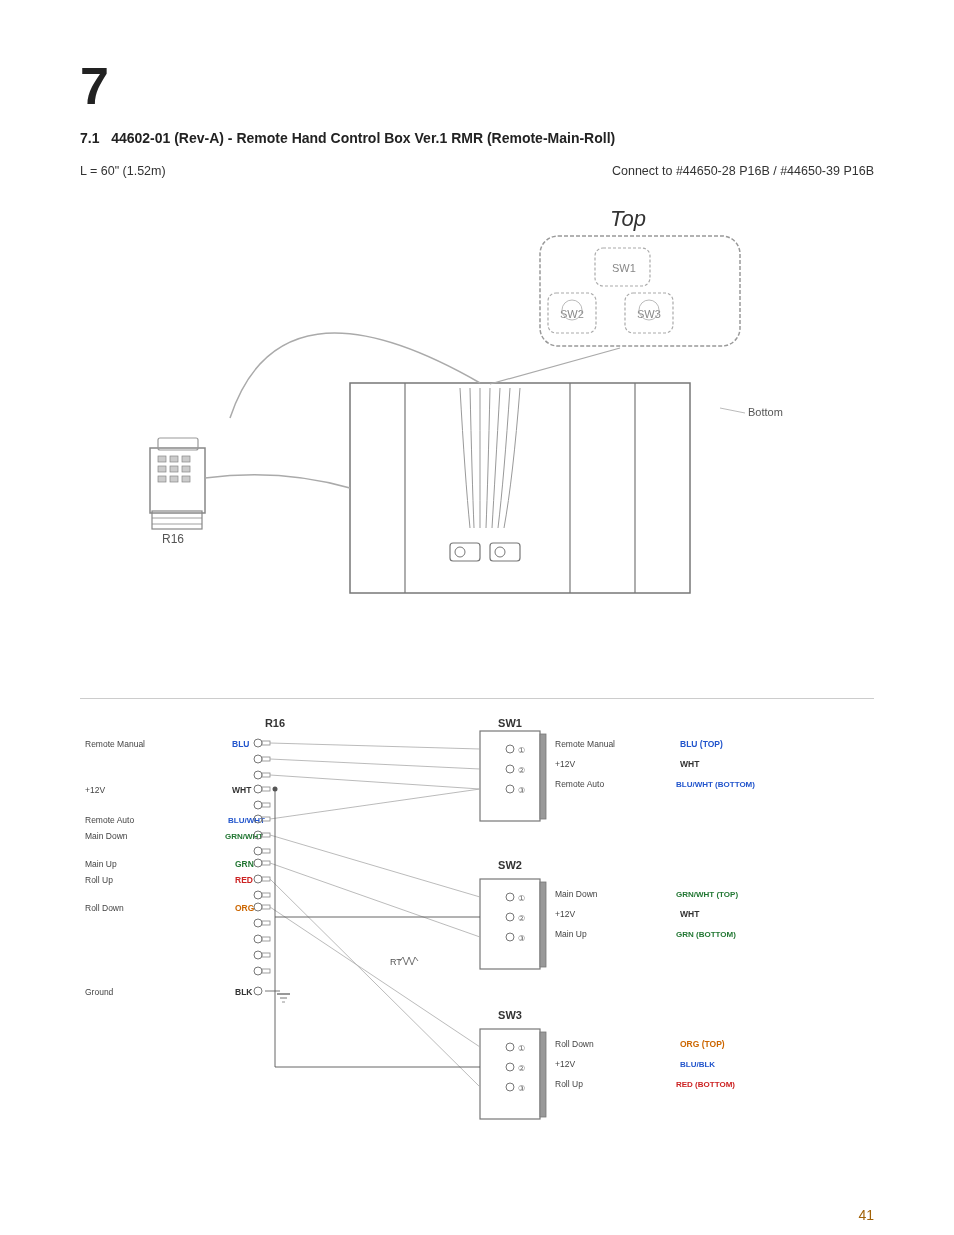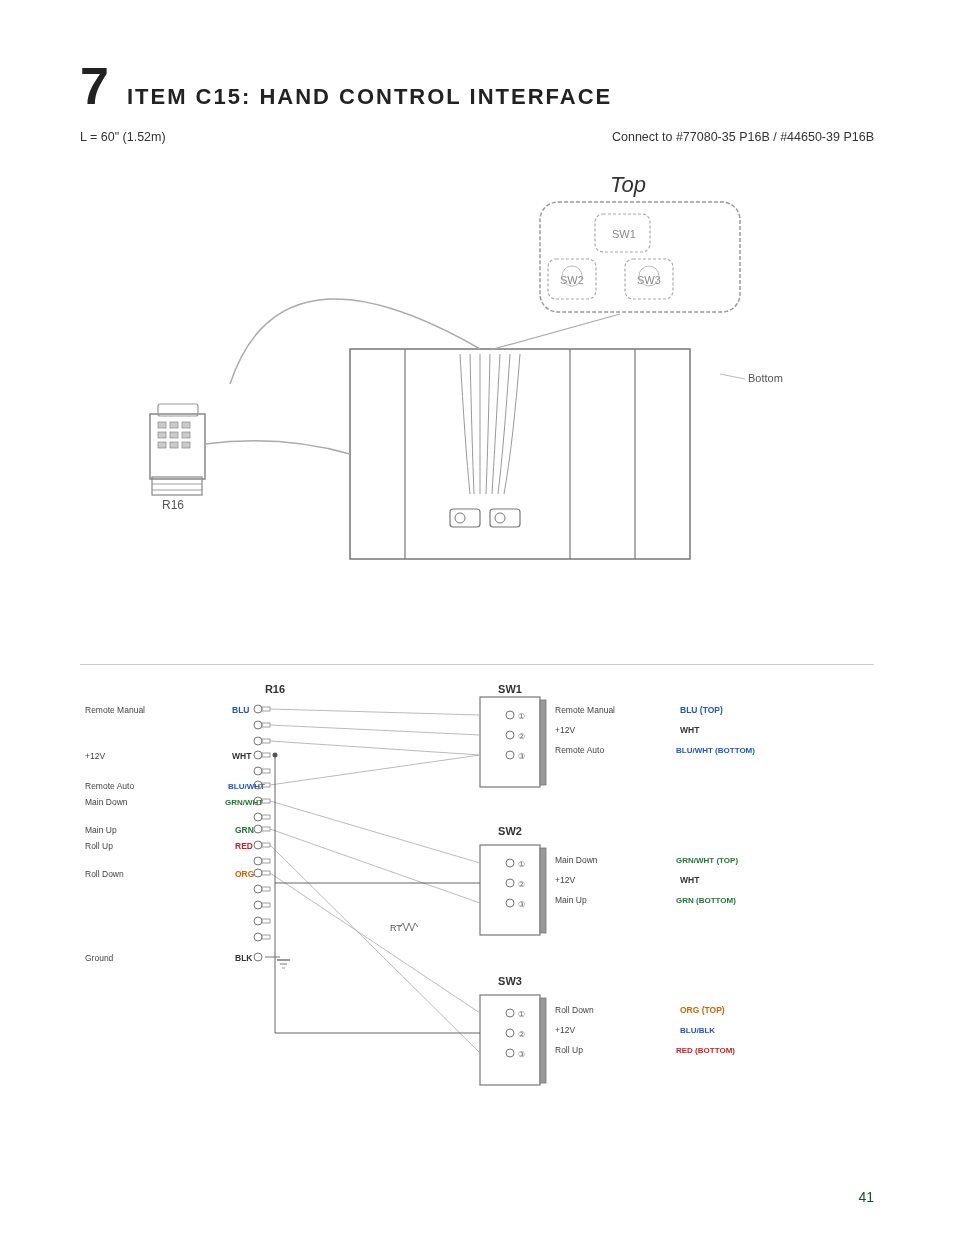--- a/index.html
+++ b/index.html
@@ -82,37 +82,40 @@
       width: 100%;
       height: 480px;
     }
 
     
     .page-number {
       position: absolute;
       bottom: 30px;
       right: 80px;
       font-size: 14px;
-      color: #14532d;
+      color: #a16207;
     }
   </style>
 </head>
 <body>
 
 <div class="page-container">
 
   <div class="chapter-header">
     <span class="chapter-number">7</span>
-    <span class="chapter-title">ITEM C15: HAND CONTROL INTERFACE</span>
-  </div>
-
+  </div>
+
+  <div class="section-title">
+    <span>7.1</span>&nbsp;&nbsp;
+    <span>44602-01 (Rev-A) - Remote Hand Control Box Ver.1 RMR (Remote-Main-Roll)</span>
+  </div>
 
   <div class="meta-row">
     <span>L = 60" (1.52m)</span>
-    <span>Connect to #77080-35 P16B / #44650-39 P16B</span>
+    <span>Connect to #44650-28 P16B / #44650-39 P16B</span>
   </div>
 
   <div class="diagram-area">
     <svg class="diagram-svg" viewBox="0 0 794 480" xmlns="http://www.w3.org/2000/svg">
 
       <text x="530" y="38" font-family="Arial" font-size="22" font-style="italic" fill="#333">Top</text>
 
       <rect x="460" y="48" width="200" height="110" rx="18" ry="18" fill="none" stroke="#999" stroke-width="1.5" stroke-dasharray="4,2"></rect>
 
       <rect x="515" y="60" width="55" height="38" rx="8" ry="8" fill="none" stroke="#aaa" stroke-width="1.2" stroke-dasharray="3,2"></rect>

